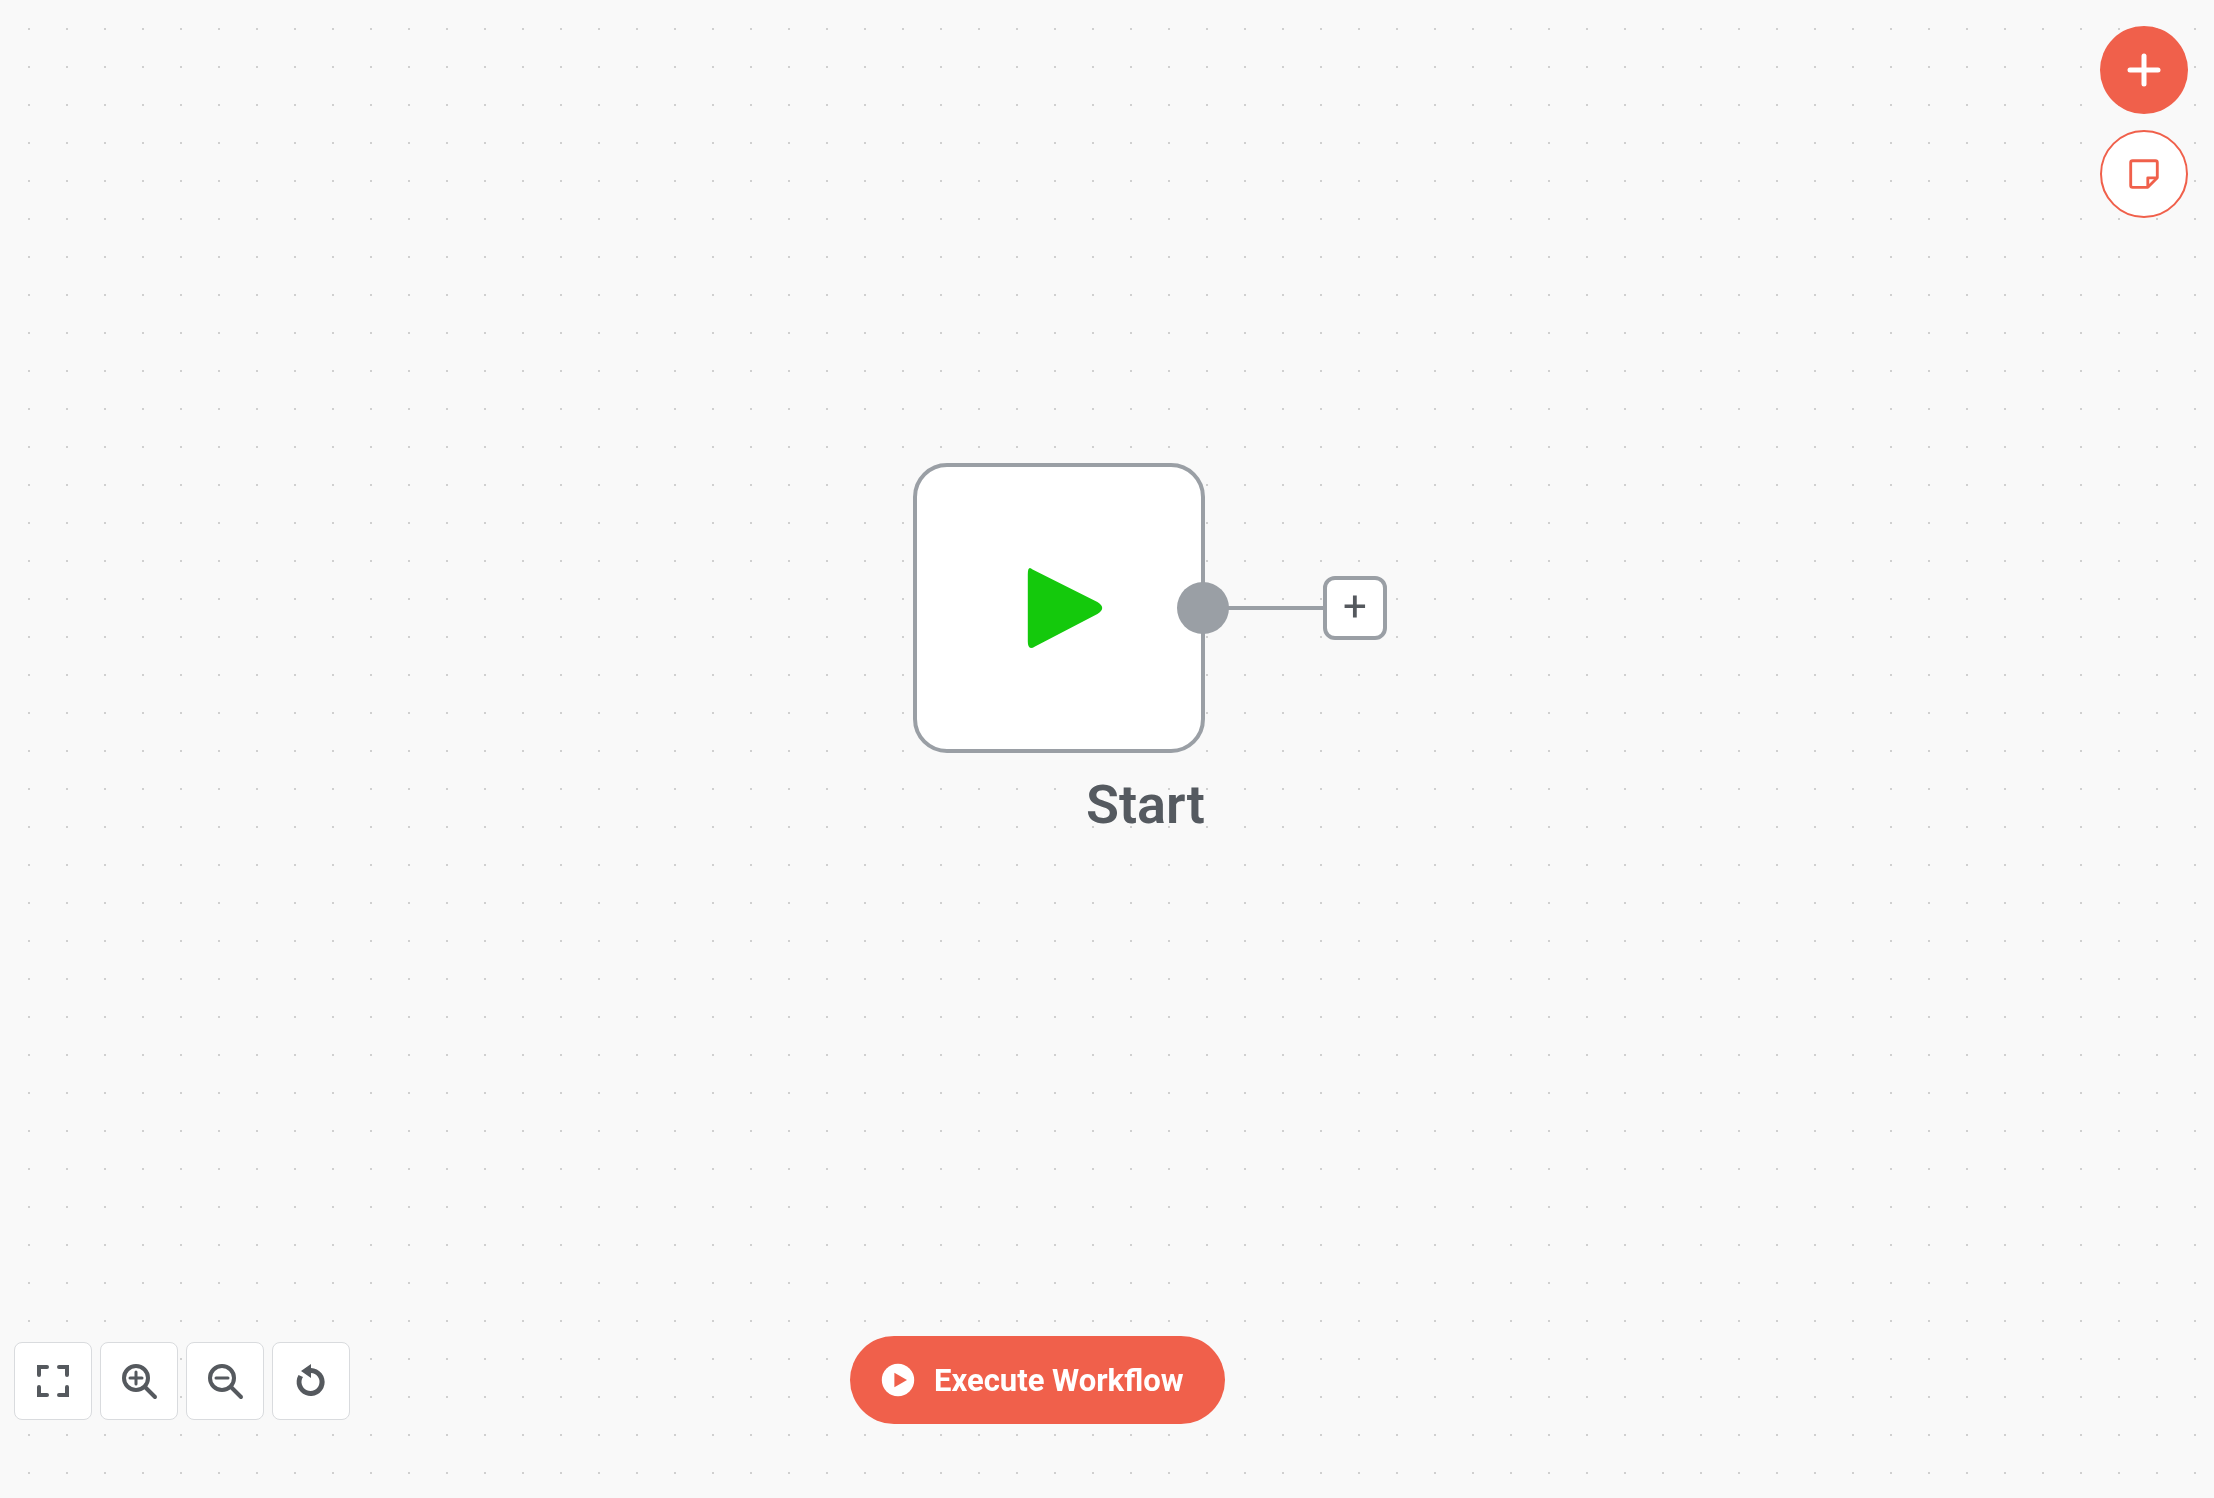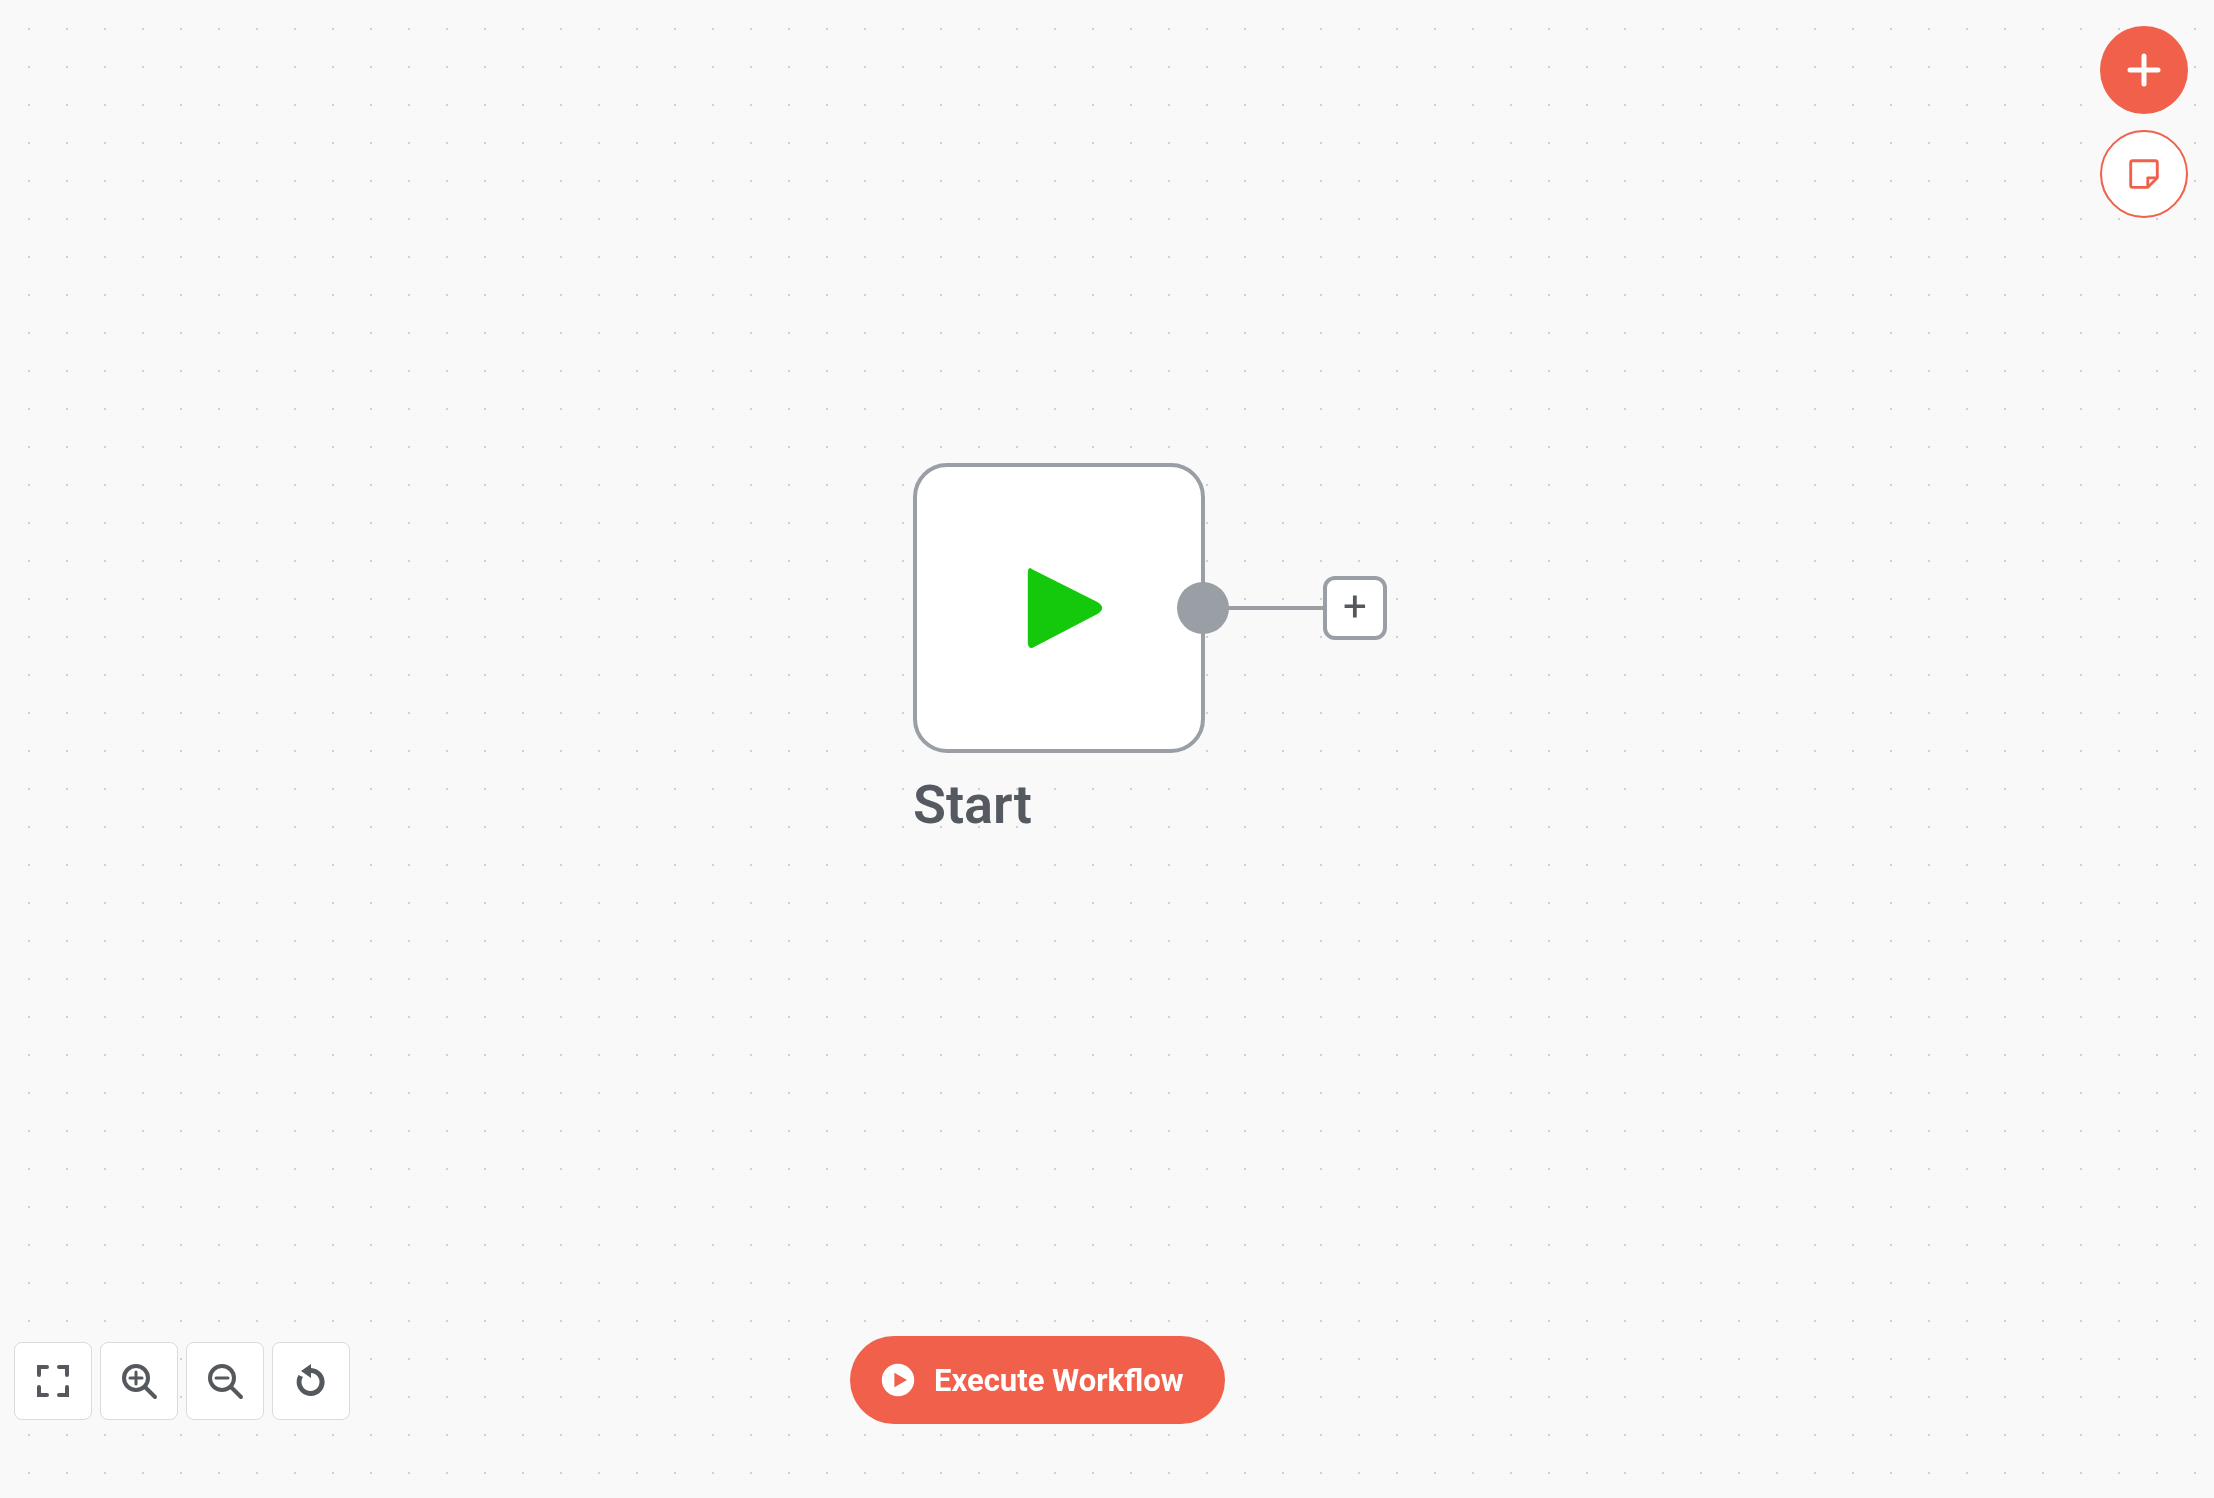--- a/index.html
+++ b/index.html
@@ -53,21 +53,21 @@
     transform: translateY(-50%);
     width: 52px;
     height: 52px;
     border-radius: 50%;
     background: #9a9fa5;
     cursor: pointer;
     z-index: 3;
   }
 
   .node-label {
-    text-align: left;
+    text-align: right;
     font-size: 54px;
     font-weight: 600;
     color: #555a60;
     margin-top: 20px;
   }
 
   
   .connector {
     position: absolute;
     left: 100%;

